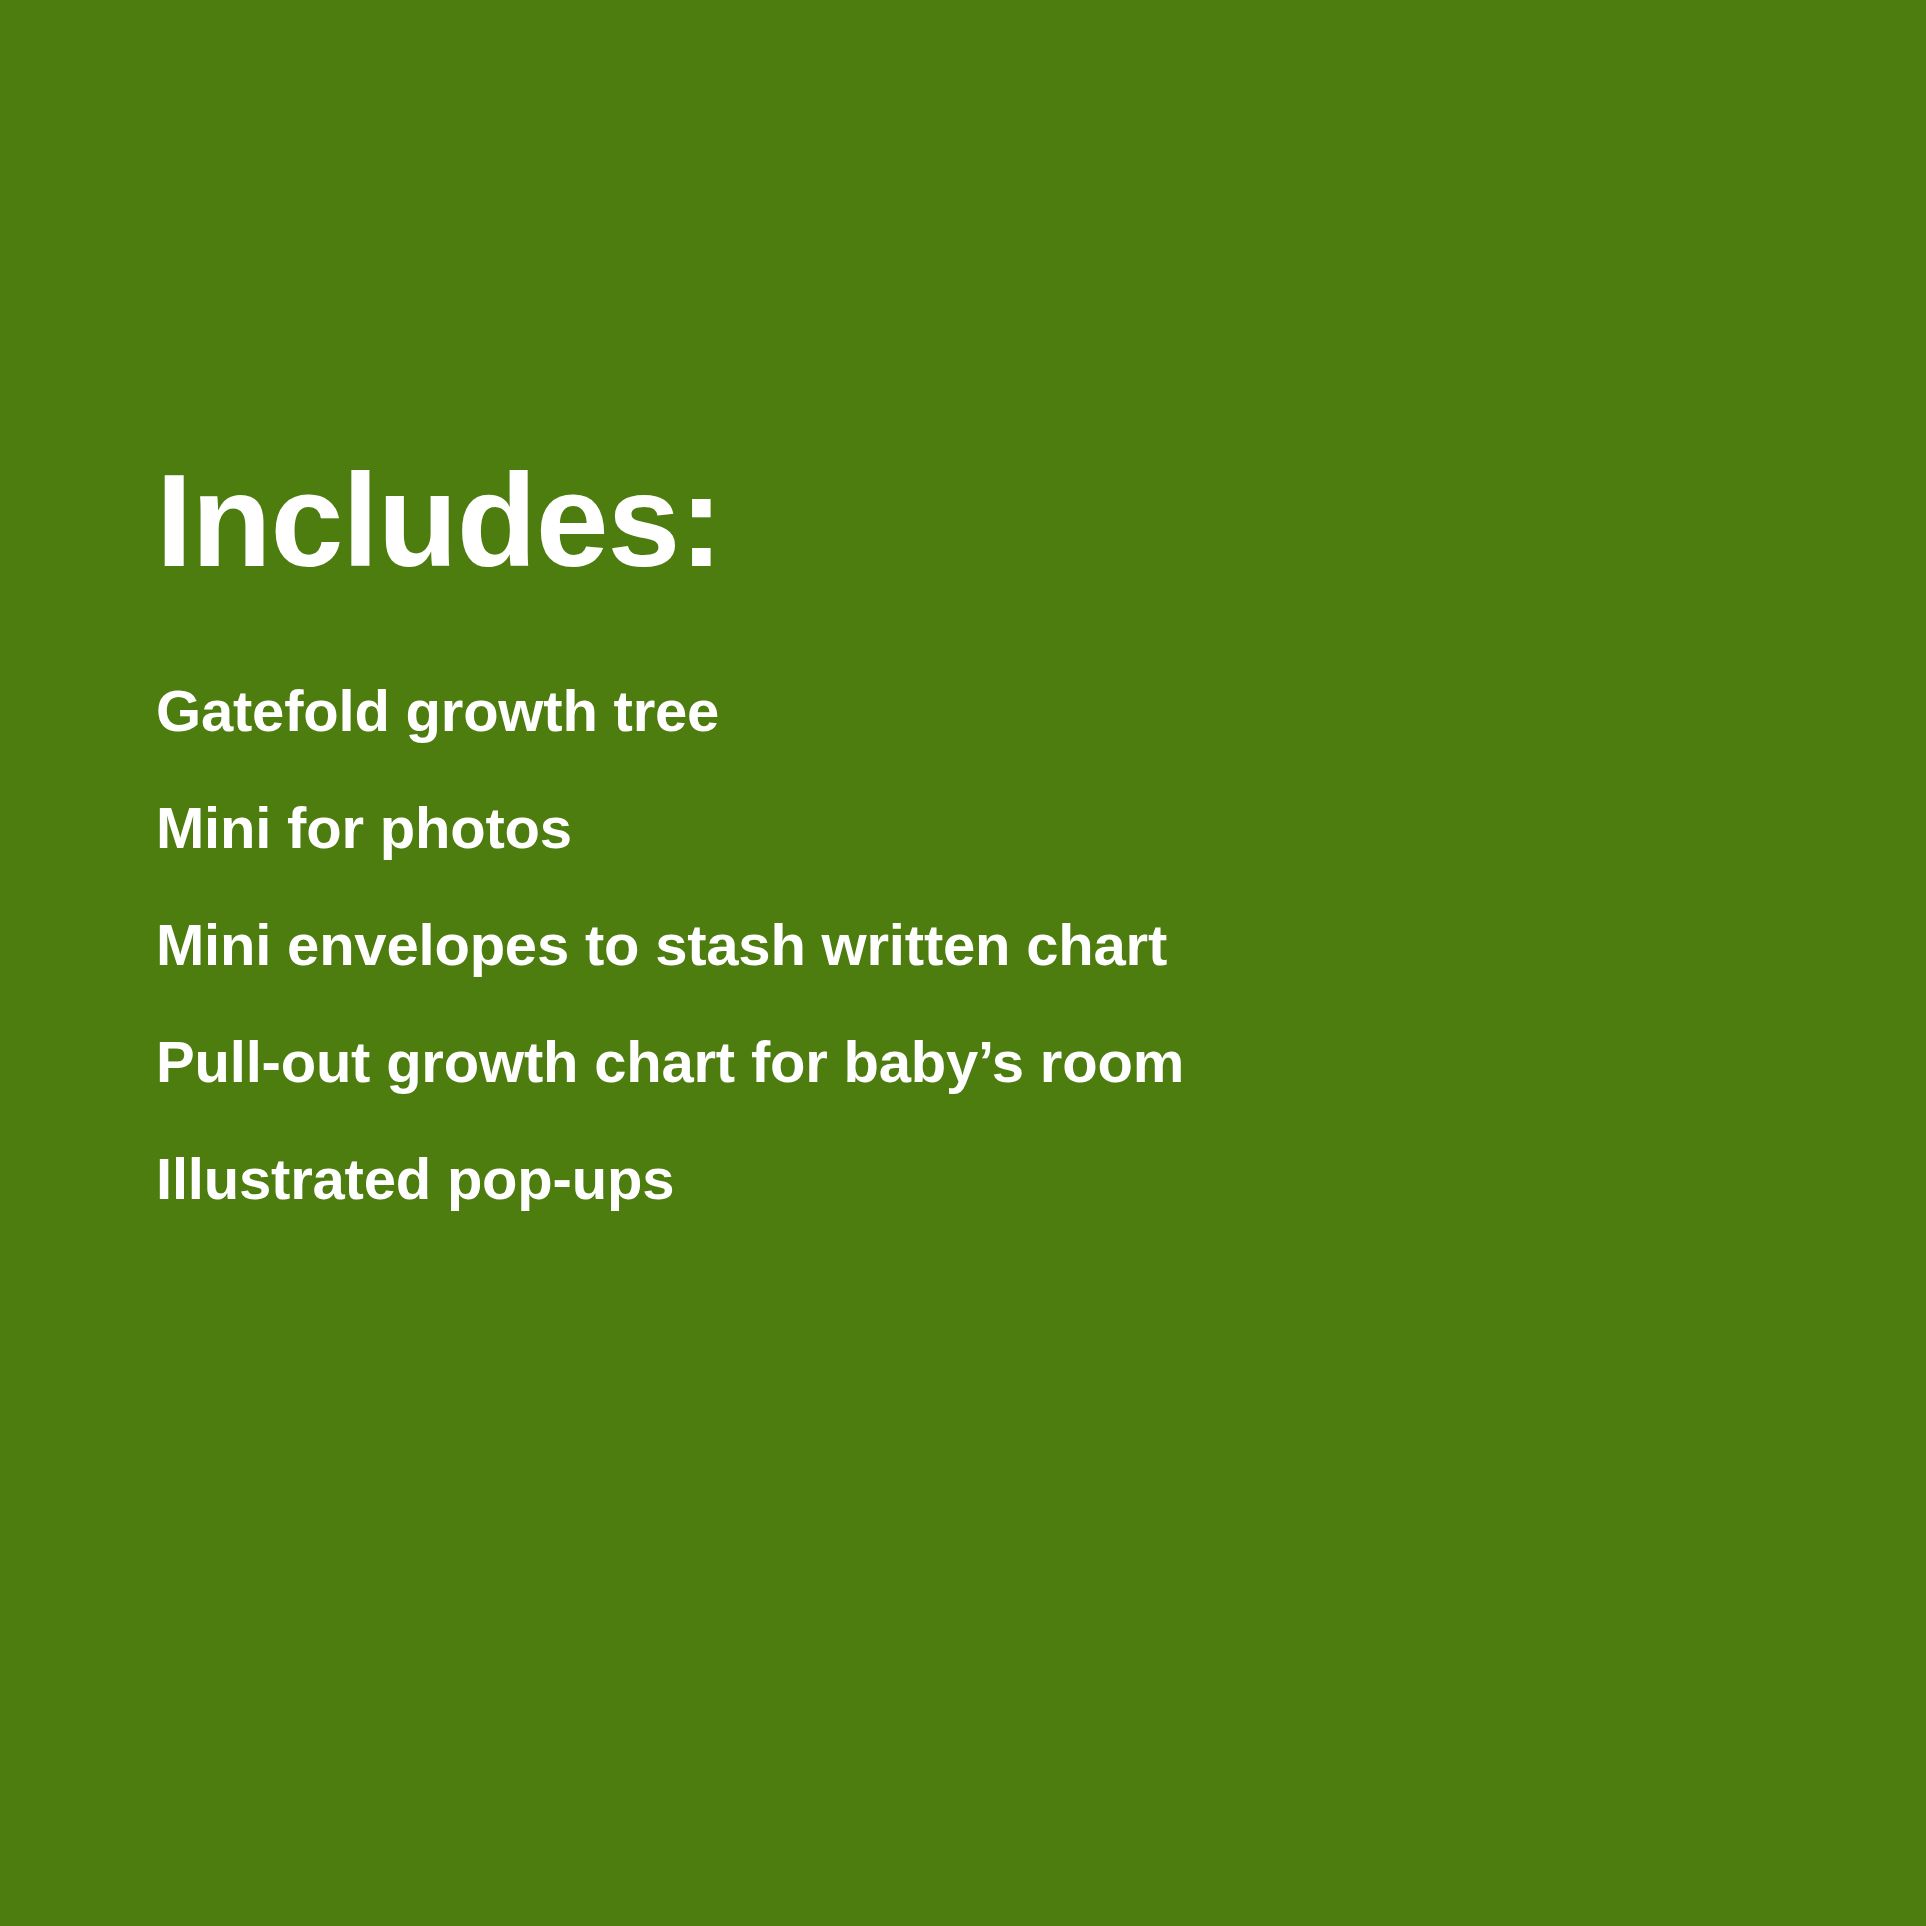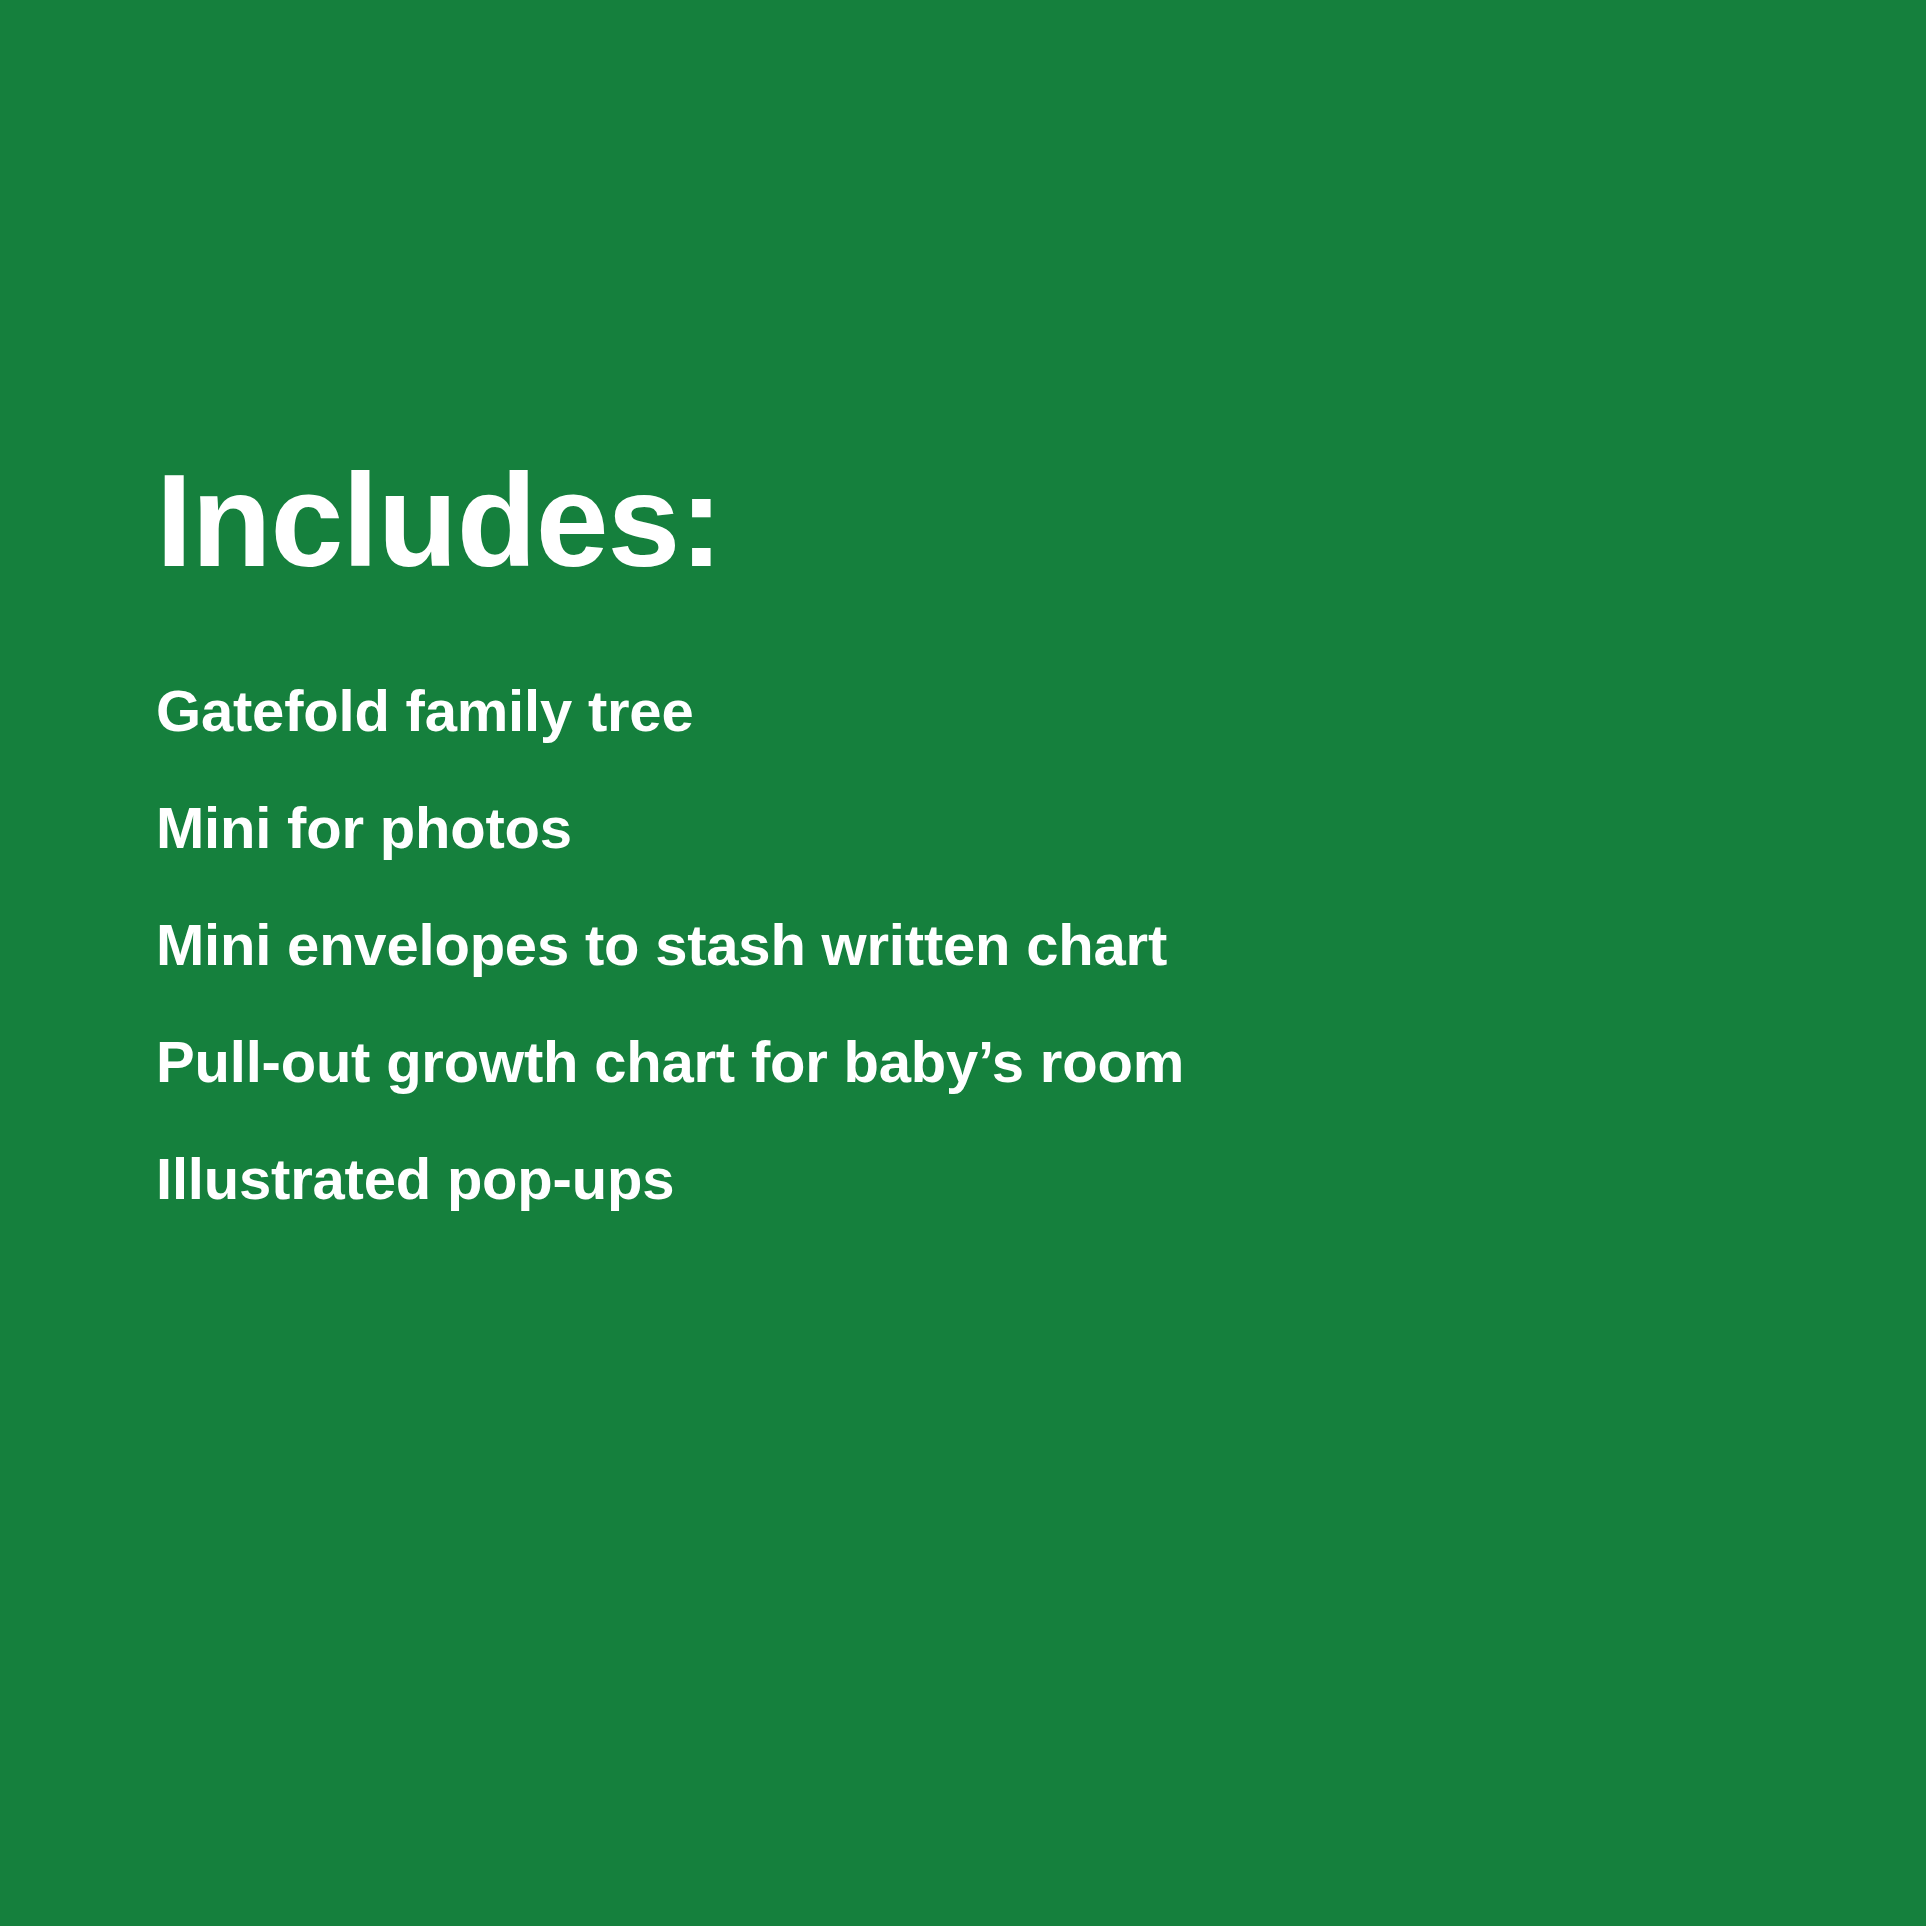--- a/index.html
+++ b/index.html
@@ -10,21 +10,21 @@
     width: 1927px;
     height: 1927px;
     background: #38a0dc;
     font-family: "Liberation Sans", sans-serif;
     overflow: hidden;
   }
   .page {
     position: relative;
     width: 1927px;
     height: 1927px;
-    background: #15803d;
+    background: #4d7c0f;
     box-sizing: border-box;
   }
   .content {
     position: absolute;
     left: 156px;
     top: 450px;
     right: 79px;
   }
   .heading {
     color: #ffffff;
@@ -52,21 +52,21 @@
     margin-bottom: 0;
   }
 </style>
 </head>
 <body>
 
 <div class="page">
   <div class="content">
     <h1 class="heading">Includes:</h1>
     <ul class="list">
-      <li class="list-item">Gatefold family tree</li>
+      <li class="list-item">Gatefold growth tree</li>
       <li class="list-item">Mini for photos</li>
       <li class="list-item">Mini envelopes to stash written chart</li>
       <li class="list-item">Pull-out growth chart for baby’s room</li>
       <li class="list-item">Illustrated pop-ups</li>
     </ul>
   </div>
 </div>
 
 
 </body></html>

